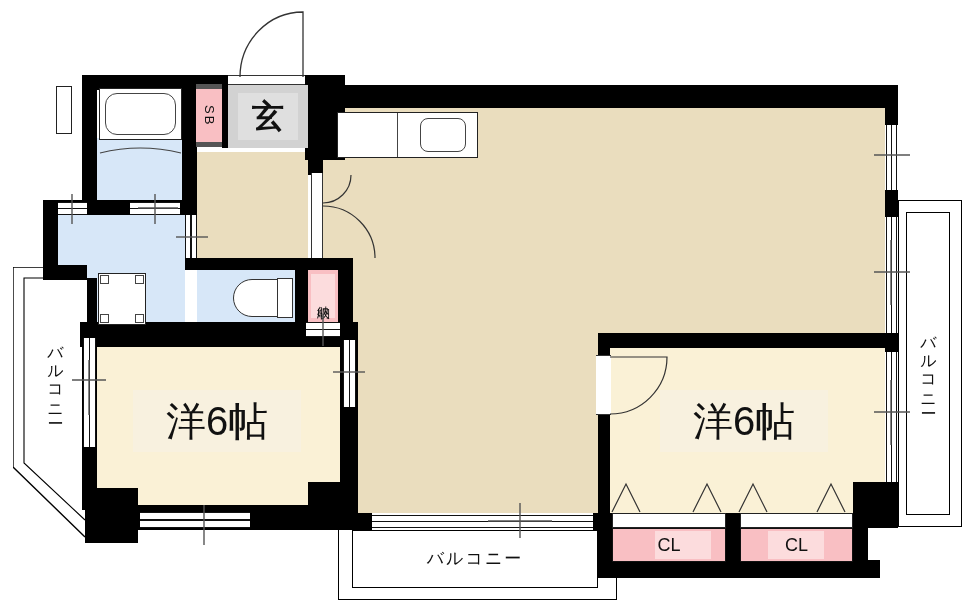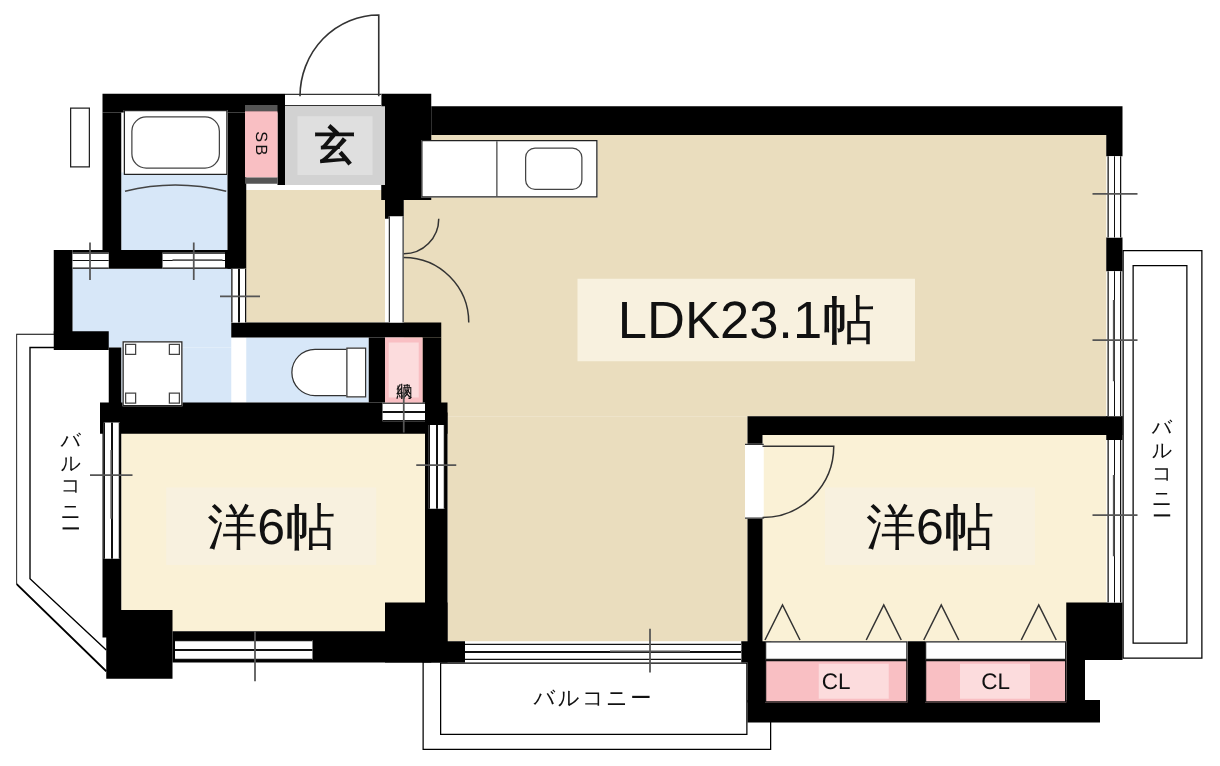--- a/index.html
+++ b/index.html
@@ -130,21 +130,20 @@
   <div class="abs pinkin" style="left:311px;top:274px;width:24px;height:44px;"></div>
   <div class="abs lbl vtext" style="left:308px;top:270px;width:30px;height:52px;font-size:13px;letter-spacing:0;">収納</div>
 
   <div class="abs pinkbox" style="left:612px;top:528px;width:114px;height:34px;border:1.5px solid #111;"></div>
   <div class="abs pinkin" style="left:655px;top:531px;width:56px;height:28px;"></div>
   <div class="abs lbl" style="left:612px;top:528px;width:114px;height:34px;font-size:18px;">CL</div>
   <div class="abs pinkbox" style="left:740px;top:528px;width:113px;height:34px;border:1.5px solid #111;"></div>
   <div class="abs pinkin" style="left:768px;top:531px;width:56px;height:28px;"></div>
   <div class="abs lbl" style="left:740px;top:528px;width:113px;height:34px;font-size:18px;">CL</div>
 
-  <div class="abs lbl room-label" style="left:462px;top:223px;width:270px;height:66px;font-size:42px;">LDK23.1帖</div>
   <div class="abs lbl room-label" style="left:133px;top:390px;width:168px;height:62px;font-size:40px;">洋6帖</div>
   <div class="abs lbl room-label" style="left:660px;top:390px;width:168px;height:62px;font-size:40px;">洋6帖</div>
   <div class="abs lbl vtext" style="left:906px;top:270px;width:44px;height:190px;font-size:16px;">バルコニー</div>
   <div class="abs lbl vtext" style="left:33px;top:280px;width:44px;height:190px;font-size:16px;">バルコニー</div>
   <div class="abs lbl" style="left:392px;top:543px;width:166px;height:30px;font-size:17px;letter-spacing:2px;">バルコニー</div>
 
   <svg class="abs" style="left:0;top:0;" width="976" height="613" viewBox="0 0 976 613">
 
     <path d="M240,77 A63,65 0 0 1 303,12 L303,77" fill="none" stroke="#333" stroke-width="1.3"></path>
 

